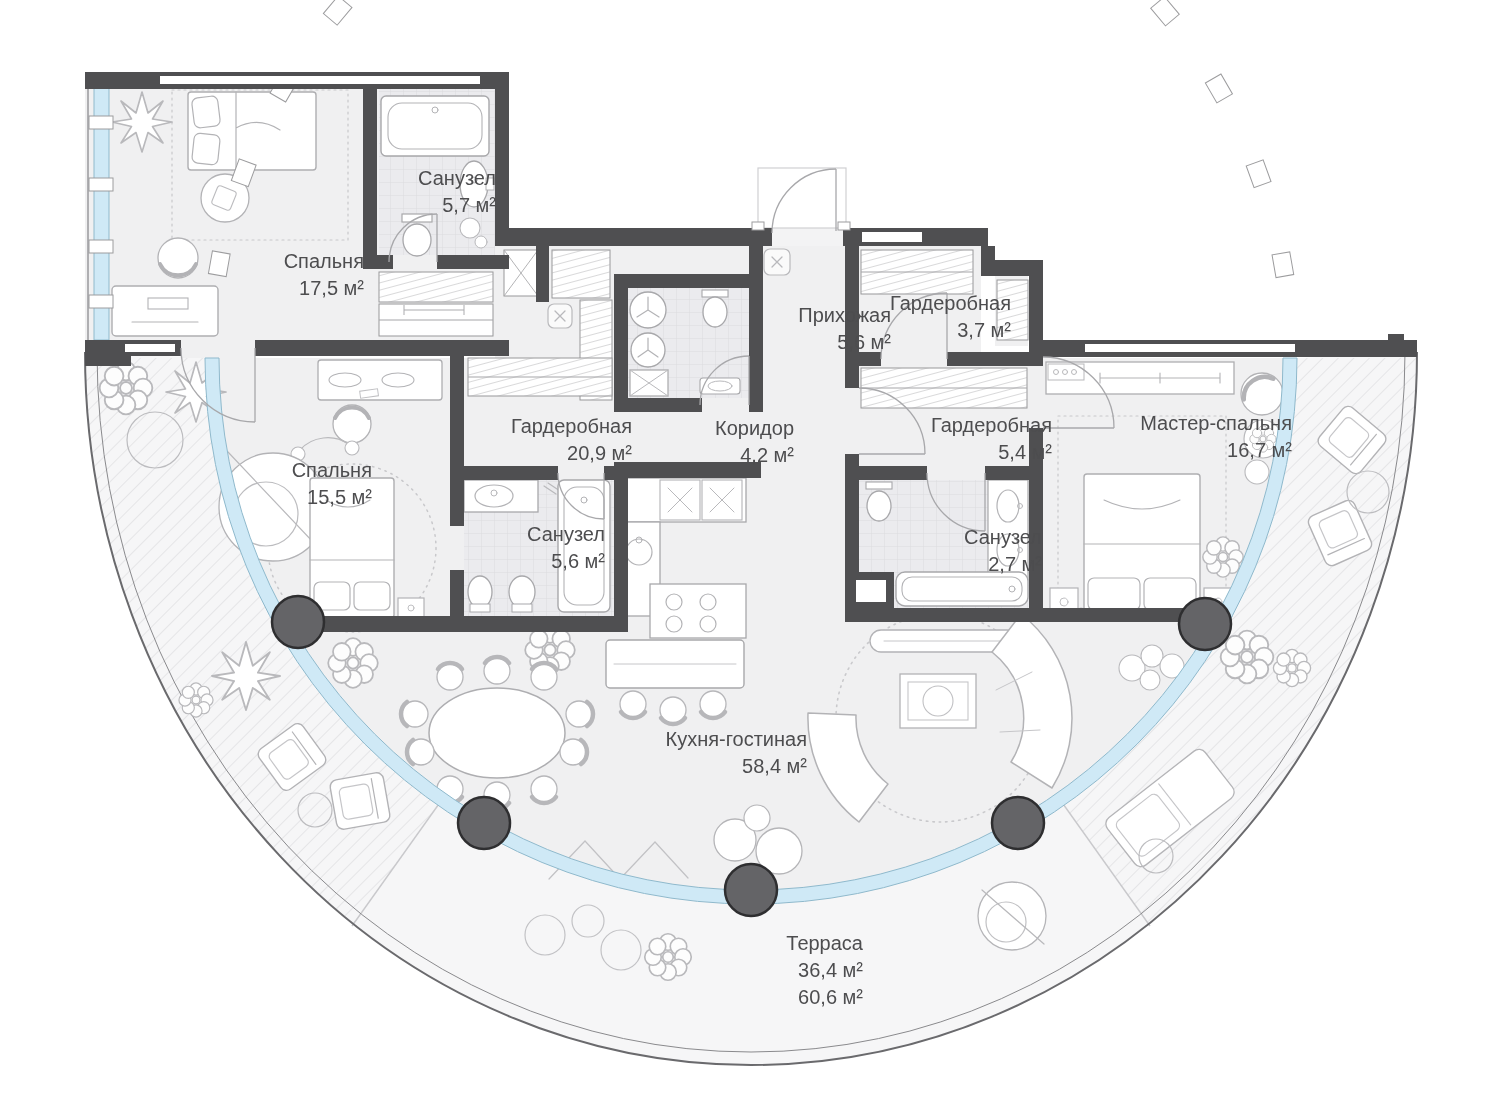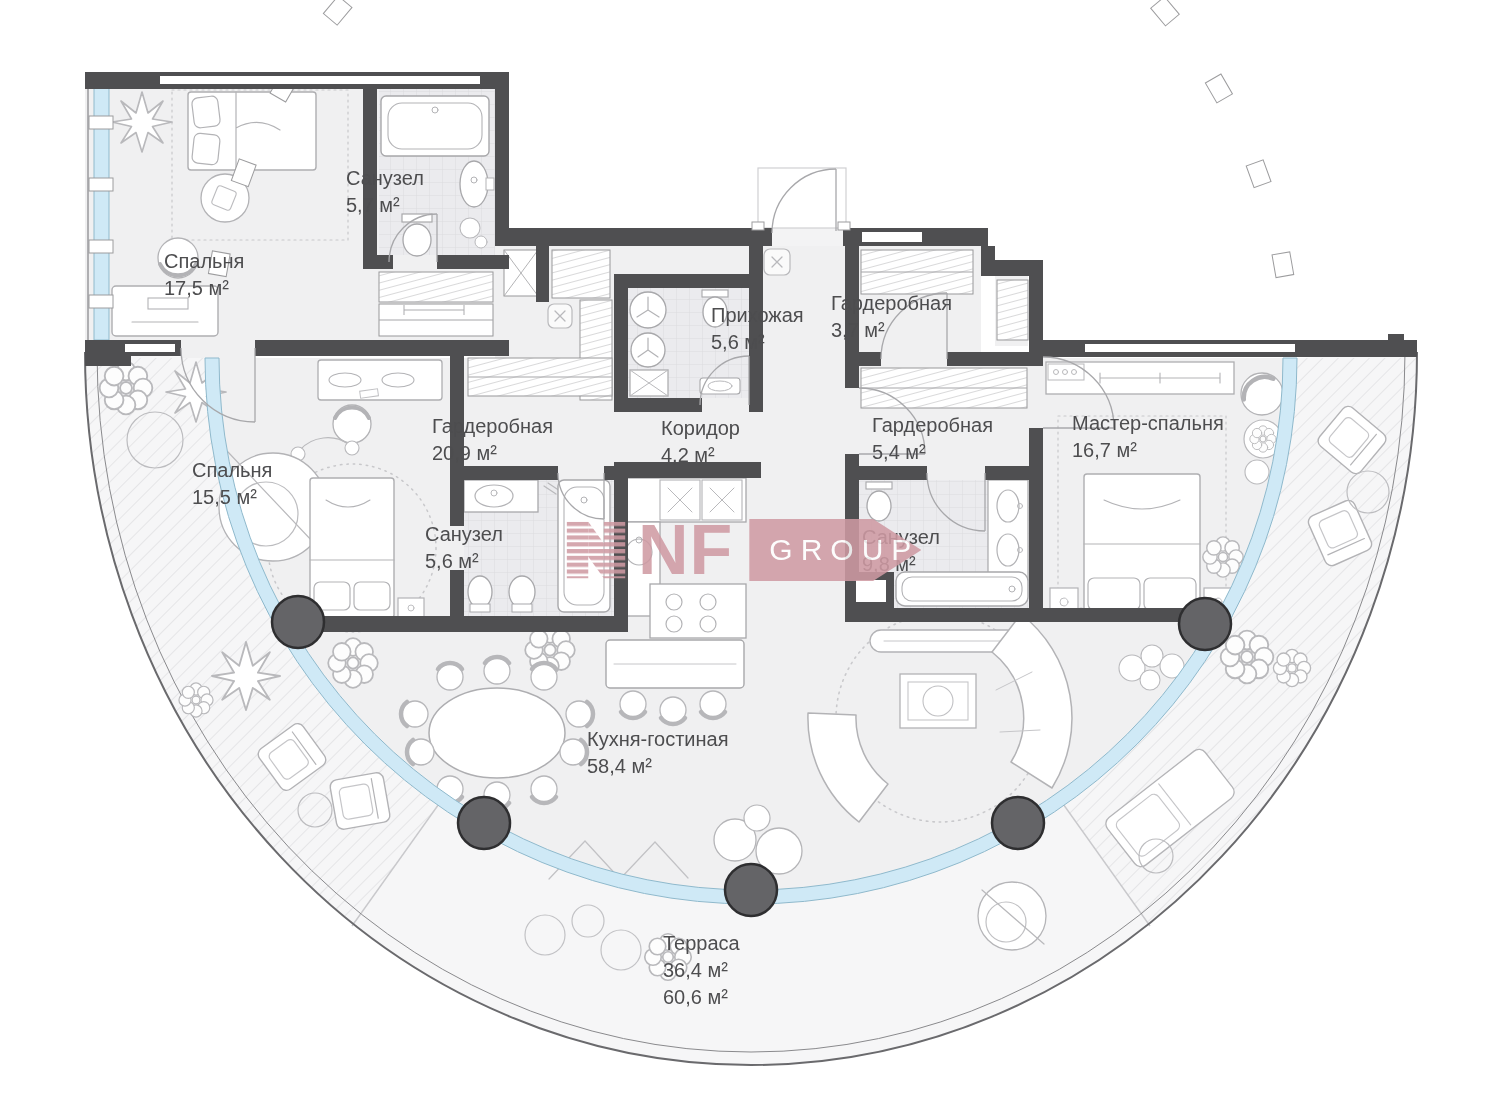--- a/index.html
+++ b/index.html
@@ -1,19 +1,19 @@
 <!DOCTYPE html>
 <html><head>
 <meta charset="utf-8">
 <style>
   html,body{margin:0;padding:0;background:#fff;}
   .plan{position:relative;width:1500px;height:1110px;background:#fff;overflow:hidden;
         font-family:"Liberation Sans",sans-serif;}
   .plan svg.canvas{position:absolute;left:0;top:0;}
-  .room-label{position:absolute;text-align:left;color:#4d4d4f;font-size:20px;line-height:27px;z-index:5;}
+  .room-label{position:absolute;text-align:right;color:#4d4d4f;font-size:20px;line-height:27px;z-index:5;}
   .room-label span{display:block;}
   .nf-logo{position:absolute;left:566px;top:514px;display:flex;align-items:center;gap:10px;
            opacity:.87;z-index:6;}
   .nf-mark{width:62px;height:72px;}
   .nf-text{font-size:70px;font-weight:700;color:#cf9aa3;line-height:1;letter-spacing:1px;}
   .group-badge{width:172px;height:62px;background:#cf9aa3;margin-left:6px;
                clip-path:polygon(0 0,72% 0,100% 50%,72% 100%,0 100%);
                display:flex;align-items:center;box-sizing:border-box;padding-left:20px;}
   .group-badge span{color:#fff;font-size:30px;letter-spacing:8px;font-weight:400;}
 </style>
@@ -473,21 +473,21 @@
     <span>5,6 м²</span>
   </div>
   <div class="room-label" style="left:831px;top:290px;width:180px;">
     <span>Гардеробная</span>
     <span>3,7 м²</span>
   </div>
   <div class="room-label" style="left:432px;top:413px;width:200px;">
     <span>Гардеробная</span>
     <span>20,9 м²</span>
   </div>
-  <div class="room-label" style="left:661px;top:415px;width:180px;">
+  <div class="room-label" style="left:614px;top:415px;width:180px;">
     <span>Коридор</span>
     <span>4,2 м²</span>
   </div>
   <div class="room-label" style="left:872px;top:412px;width:180px;">
     <span>Гардеробная</span>
     <span>5,4 м²</span>
   </div>
   <div class="room-label" style="left:1072px;top:410px;width:220px;">
     <span>Мастер-спальня</span>
     <span>16,7 м²</span>
@@ -495,42 +495,26 @@
   <div class="room-label" style="left:192px;top:457px;width:180px;">
     <span>Спальня</span>
     <span>15,5 м²</span>
   </div>
   <div class="room-label" style="left:425px;top:521px;width:180px;">
     <span>Санузел</span>
     <span>5,6 м²</span>
   </div>
   <div class="room-label" style="left:862px;top:524px;width:180px;">
     <span>Санузел</span>
-    <span>9,8 м²</span>
+    <span>2,7 м²</span>
   </div>
   <div class="room-label" style="left:587px;top:726px;width:220px;">
     <span>Кухня-гостиная</span>
     <span>58,4 м²</span>
   </div>
   <div class="room-label" style="left:663px;top:930px;width:200px;">
     <span>Терраса</span>
     <span>36,4 м²</span>
     <span>60,6 м²</span>
   </div>
 
-  <div class="nf-logo">
-    <svg class="nf-mark" viewBox="0 0 62 74">
-      <defs>
-        <pattern id="pstripe" width="7" height="7" patternUnits="userSpaceOnUse">
-          <rect y="1" width="7" height="4.4" fill="#cf9aa3"></rect>
-        </pattern>
-      </defs>
-      <path d="M0,8 h22 v58 h-22 z" fill="url(#pstripe)"></path>
-      <path d="M38,8 h22 v58 h-22 z" fill="url(#pstripe)"></path>
-      <path d="M22,8 L38,30 L38,66 L22,44 Z" fill="url(#pstripe)"></path>
-    </svg>
-    <div class="nf-text">NF</div>
-    <div class="group-badge">
-      <span>GROUP</span>
-    </div>
-  </div>
 
 </div>
 
 </body></html>

